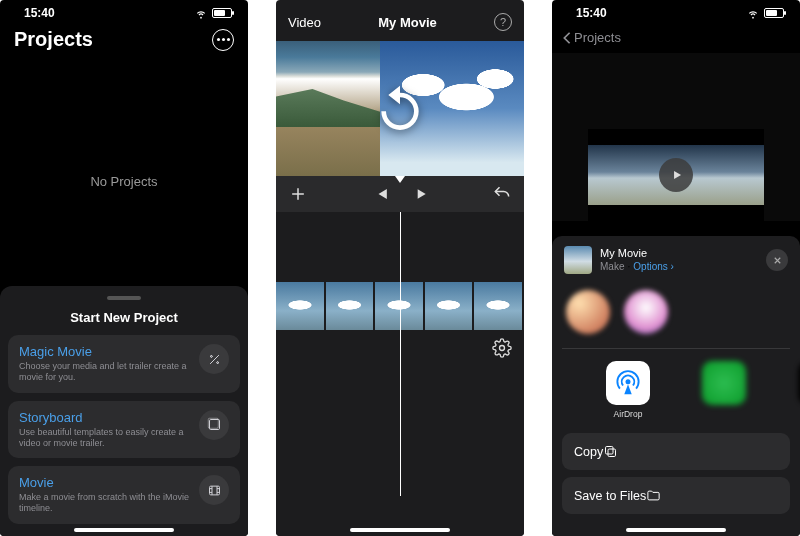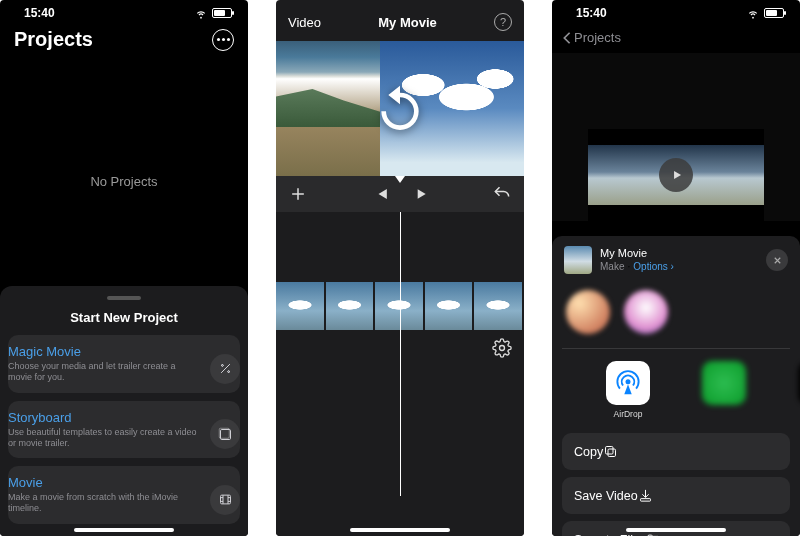--- a/index.html
+++ b/index.html
@@ -65,22 +65,22 @@
   .sheet {
     background:#1c1c1e;
     border-radius: 12px 12px 0 0;
     padding: 10px 8px 14px 8px;
     position:absolute; bottom:0; left:0; right:0;
     height: 250px;
   }
   .sheet-handle { width:34px; height:4px; background:#555; border-radius:2px; margin:0 auto 10px auto; }
   .sheet-title { color:#fff; text-align:center; font-size:13px; font-weight:600; margin-bottom:10px; }
   .option-row {
-    background:#2c2c2e; border-radius:10px; padding:9px 0; margin-bottom:8px;
-    display:flex; align-items:flex-end; gap:8px;
+    background:#2c2c2e; border-radius:10px; padding:9px 11px; margin-bottom:8px;
+    display:flex; align-items:flex-start; gap:8px;
   }
   .option-text { flex:1; }
   .option-label { color:#4a9fe8; font-size:13px; font-weight:500; margin-bottom:2px; }
   .option-desc { color:#8e8e93; font-size:9px; line-height:1.25; }
   .option-icon {
     width:30px; height:30px; border-radius:50%; background:#3a3a3c;
     display:flex; align-items:center; justify-content:center; color:#cfcfd4;
     flex-shrink:0;
   }
   .option-icon svg { width:15px; height:15px; }
@@ -442,27 +442,20 @@
 
     <div class="action-list">
       <div class="action-item">
         <span>Copy</span>
         <svg viewBox="0 0 24 24" fill="none" stroke="currentColor" stroke-width="1.6">
             <rect x="8" y="8" width="12" height="12" rx="2"></rect>
             <rect x="4" y="4" width="12" height="12" rx="2"></rect>
           </svg>
       </div>
       <div class="action-item">
-        <span>Save Video</span>
-        <svg viewBox="0 0 24 24" fill="none" stroke="currentColor" stroke-width="1.6">
-            <path d="M12 3v12M7 10l5 5 5-5"></path>
-            <rect x="4" y="17" width="16" height="4" rx="1"></rect>
-          </svg>
-      </div>
-      <div class="action-item">
         <span>Save to Files</span>
         <svg viewBox="0 0 24 24" fill="none" stroke="currentColor" stroke-width="1.6">
             <path d="M3 7a2 2 0 012-2h4l2 2h8a2 2 0 012 2v8a2 2 0 01-2 2H5a2 2 0 01-2-2z"></path>
           </svg>
       </div>
     </div>
   </div>
   <div class="home-indicator"></div>
 </div>
 

